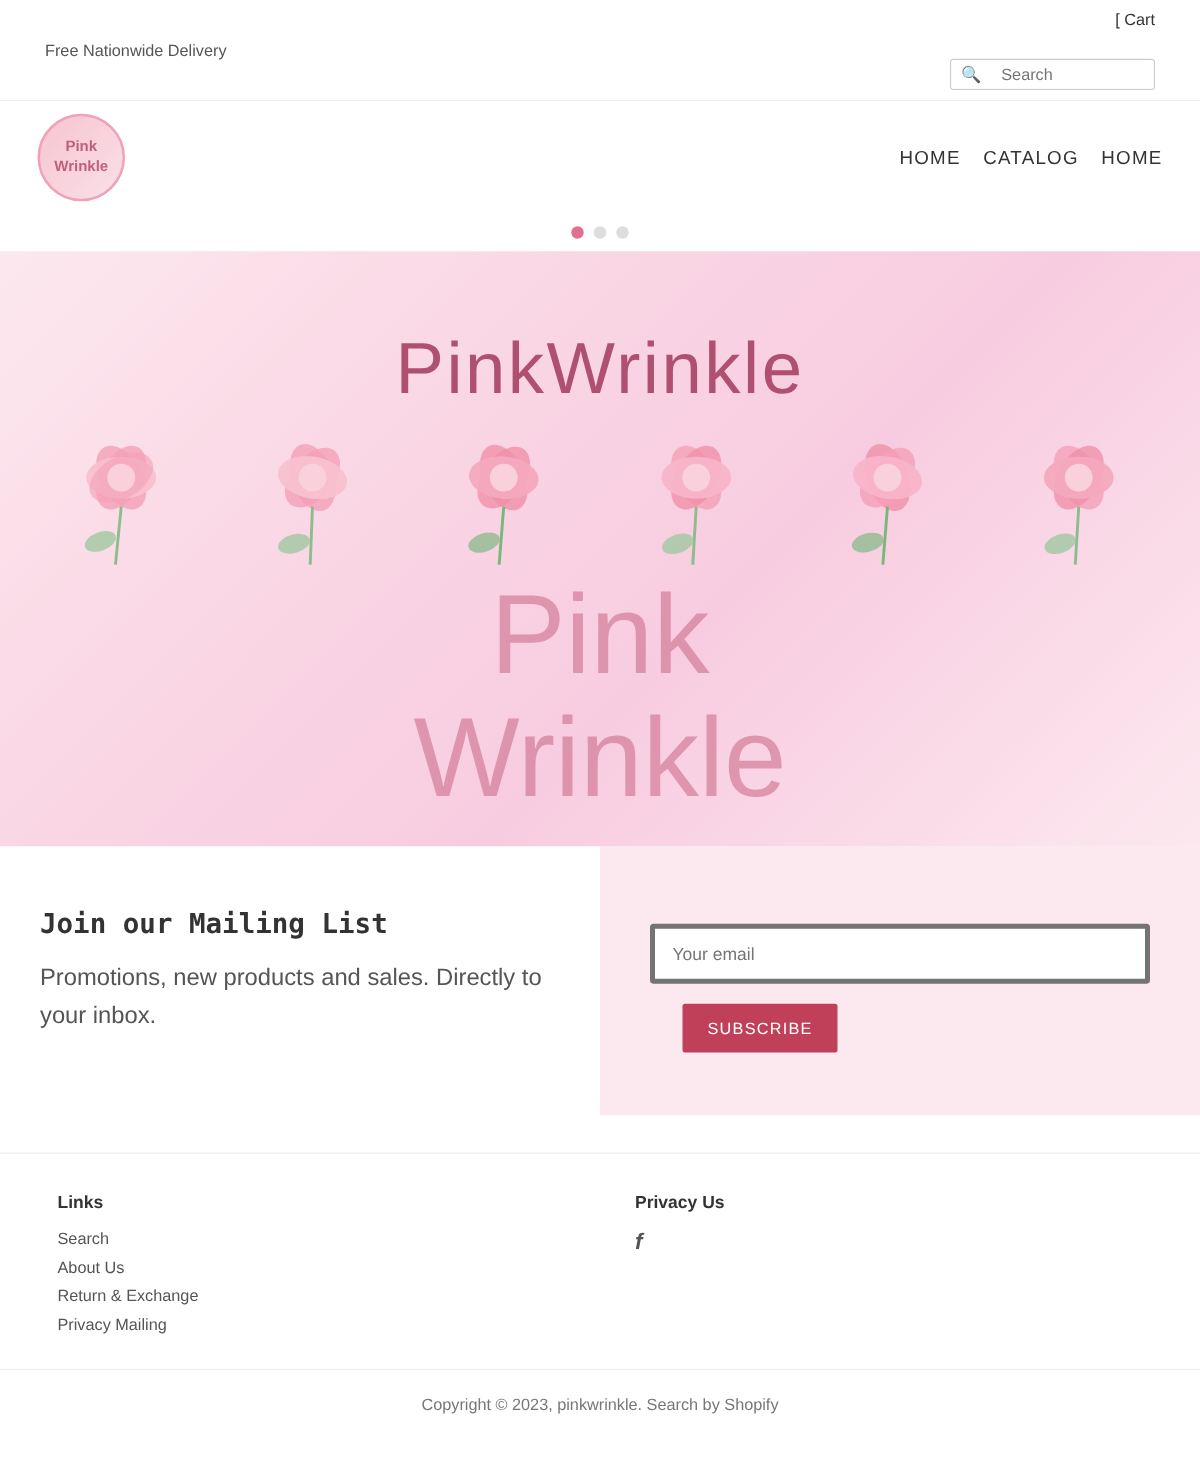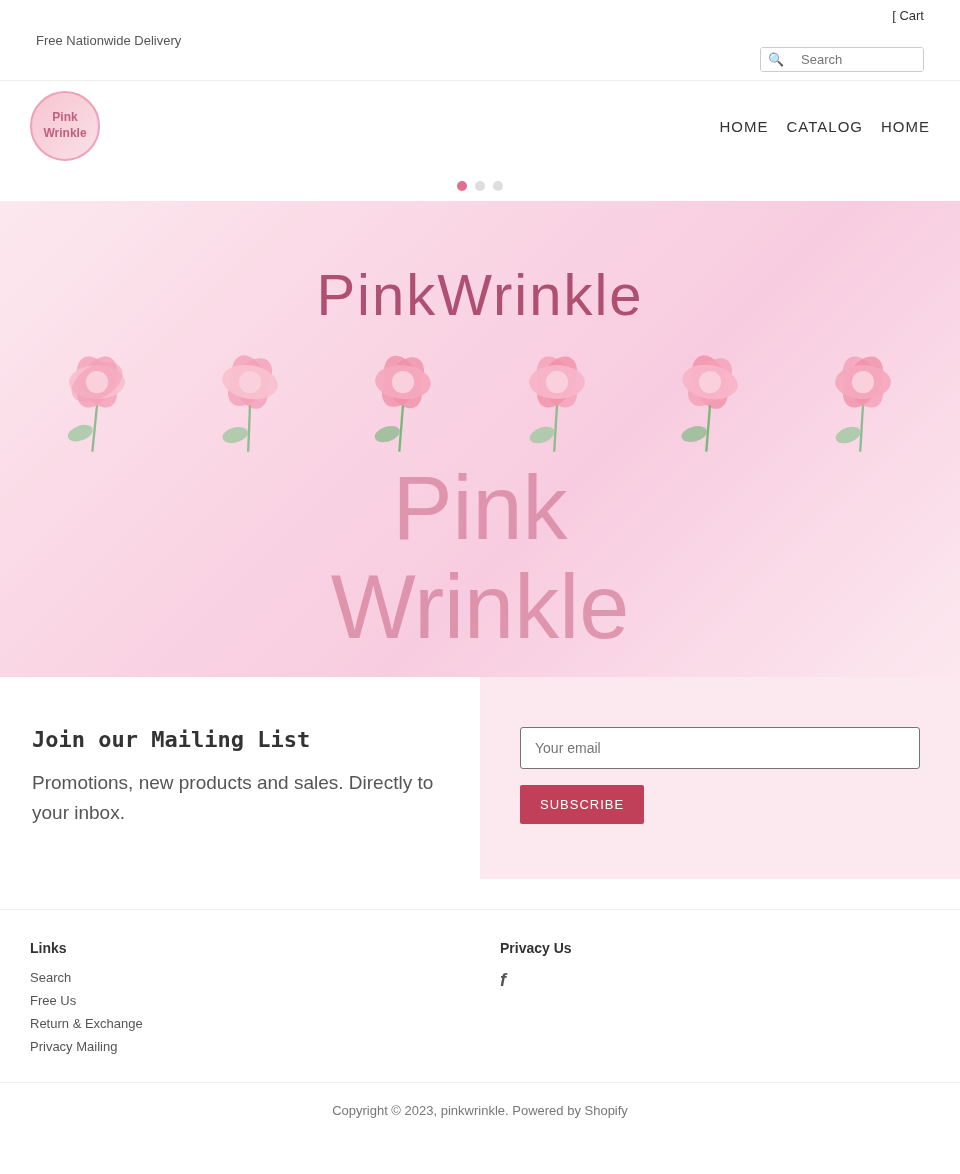--- a/index.html
+++ b/index.html
@@ -193,51 +193,54 @@
     }
     .mailing-right {
       background: #fce8ef;
       width: 50%;
       padding: 50px 40px;
       display: flex;
       flex-direction: column;
       gap: 16px;
     }
     .email-input {
-      border: 1px solid #737373;
+      border: 4px solid #737373;
       padding: 12px 14px;
       font-size: 14px;
       color: #999;
       background: #fff;
       border-radius: 3px;
       outline: none;
       width: 100%;
+      margin-top: 12px;
     }
     .subscribe-btn {
       background: #c0405a;
       color: #fff;
       border: none;
       padding: 12px 20px;
       font-size: 13px;
       letter-spacing: 1px;
       cursor: pointer;
       border-radius: 2px;
       width: fit-content;
+      margin-left: 26px;
     }
 
     
     .footer-divider {
       border: none;
       border-top: 1px solid #eee;
       margin: 30px 0 0;
     }
     .footer-columns {
       display: flex;
       padding: 30px 30px 20px;
       gap: 40px;
+      margin-left: 16px;
     }
     .footer-col {
       flex: 1;
     }
     .footer-col h3 {
       font-size: 14px;
       font-weight: bold;
       color: #333;
       margin-bottom: 14px;
     }
@@ -383,29 +386,29 @@
   </div>
 </div>
 
 <hr class="footer-divider">
 
 <div class="footer-columns">
 
   <div class="footer-col">
     <h3>Links</h3>
     <a href="#">Search</a>
-    <a href="#">Free Us</a>
+    <a href="#">About Us</a>
     <a href="#">Return &amp; Exchange</a>
     <a href="#">Privacy Mailing</a>
   </div>
 
 
   <div class="footer-col">
     <h3>Privacy Us</h3>
     <a href="#" class="facebook-icon">
       <span style="font-style:italic;font-weight:bold;font-size:18px;">f</span>
     </a>
   </div>
 </div>
 
 <div class="footer-bottom">
-  <span>Copyright © 2023, pinkwrinkle. Powered by Shopify</span>
+  <span>Copyright © 2023, pinkwrinkle. Search by Shopify</span>
 </div>
 
 </body></html>

